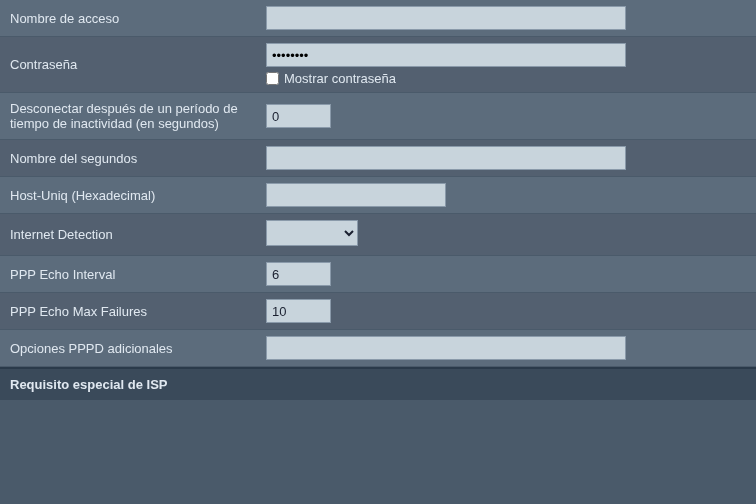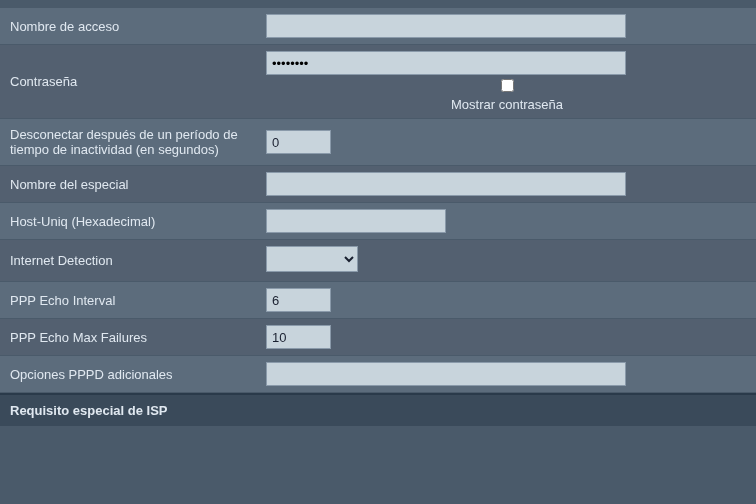--- a/index.html
+++ b/index.html
@@ -8,21 +8,20 @@
       font-size: 13px;
       background: #4a5a6a;
       width: 756px;
       min-height: 504px;
     }
 
     .form-table {
       width: 100%;
       border-collapse: collapse;
       background: #5a6a7a;
-      margin-top: 8px;
     }
 
     .form-table tr {
       border-bottom: 1px solid #4a5a6a;
     }
 
     .form-table tr:nth-child(odd) {
       background: #5c6c7c;
     }
 
@@ -78,21 +77,20 @@
       flex-direction: column;
       gap: 4px;
     }
 
     .show-password-row {
       display: flex;
       align-items: center;
       gap: 5px;
       color: #e0e8f0;
       font-size: 13px;
-      flex-direction: column;
     }
 
     .show-password-row input[type="checkbox"] {
       width: 13px;
       height: 13px;
     }
 
     .select-input {
       background: #c8d4dc;
       border: 1px solid #8a9aaa;
@@ -141,21 +139,21 @@
   <tr>
     <td class="label-cell">Desconectar después de un período de tiempo de inactividad (en segundos)</td>
     <td class="input-cell">
       <input type="text" class="form-input input-short" value="0" style="">
     </td>
   </tr>
 
 
 
   <tr>
-    <td class="label-cell">Nombre del especial</td>
+    <td class="label-cell">Nombre del segundos</td>
     <td class="input-cell">
       <input type="text" class="form-input input-wide" value="" style="">
     </td>
   </tr>
 
 
   <tr>
     <td class="label-cell">Host-Uniq (Hexadecimal)</td>
     <td class="input-cell">
       <input type="text" class="form-input input-medium" value="" style="">

